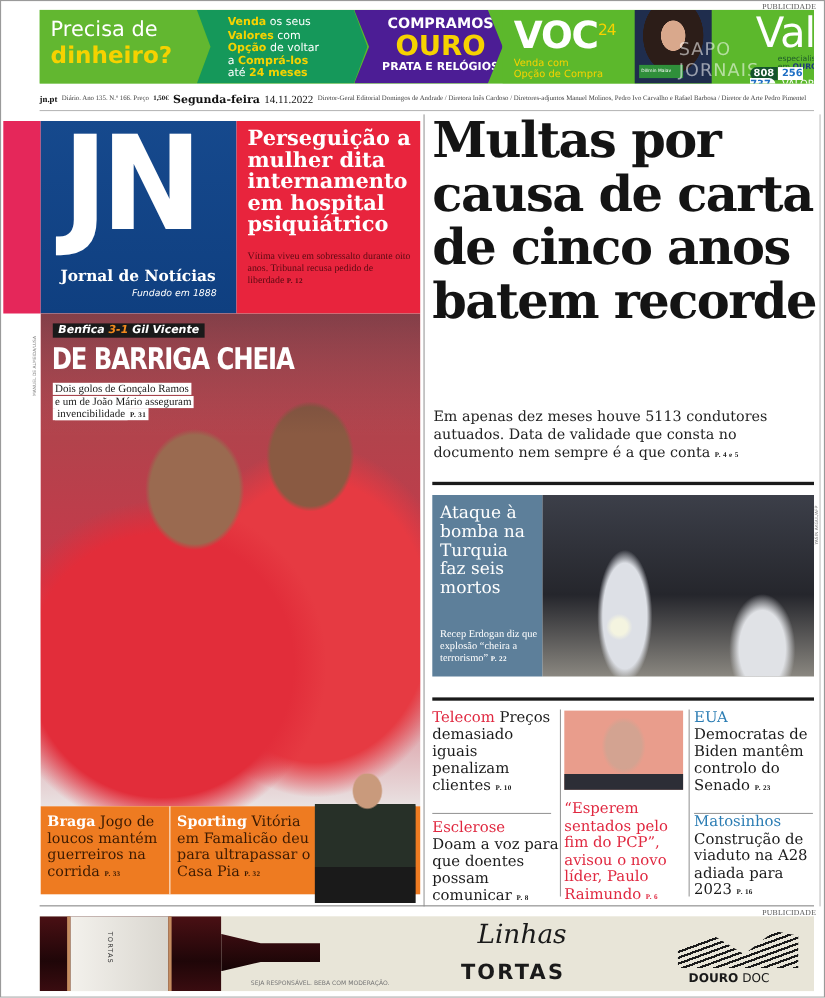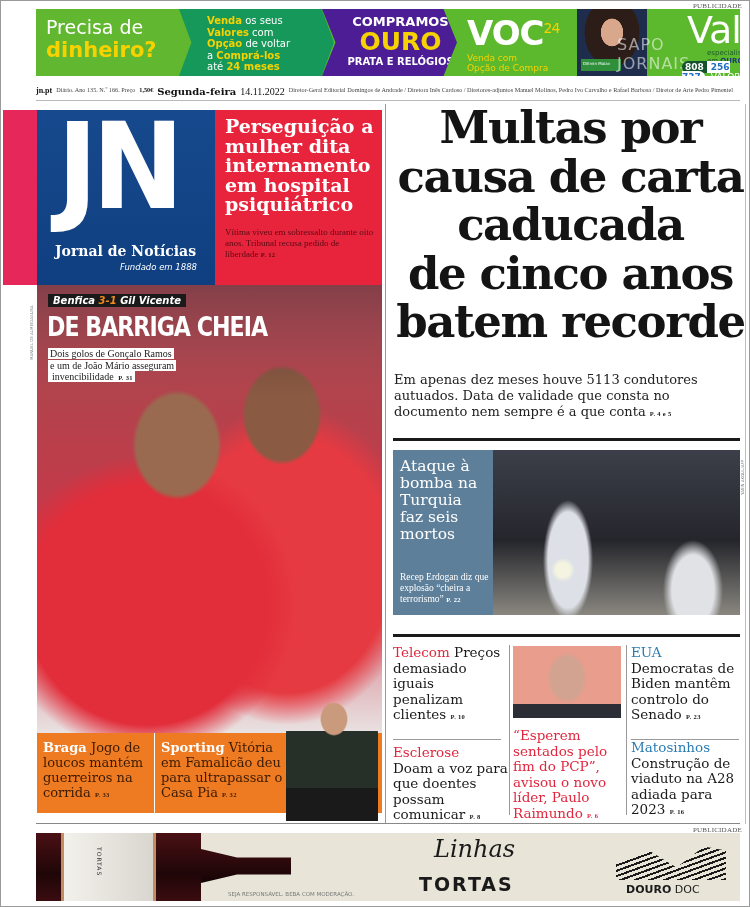--- a/index.html
+++ b/index.html
@@ -72,21 +72,21 @@
   .orange-box { background: #ee7b21; padding: 7px 6px 0 6px; font-family: "DejaVu Serif", serif; font-size: 13px; line-height: 15px; color: #3b1a02; }
   .orange-box .tag { color: #fff; font-weight: bold; }
   .orange-box.a { width: 118px; border-right: 1px solid #fff; }
   .orange-box.b { flex: 1; position: relative; }
   .player { position: absolute; right: 4px; top: -30px; width: 92px; height: 118px; background:
       radial-gradient(ellipse 14px 17px at 48px 16px, #c99a7c 0 90%, transparent 100%),
       linear-gradient(180deg, transparent 0 28px, #273028 28px 85px, #1a1a1a 85px); border-radius: 30px 30px 0 0; }
 
   
   .vline { position: absolute; width: 1px; background: #9a9a9a; }
-  .main-head { position: absolute; left: 393px; top: 104px; width: 355px; font-family: "DejaVu Serif", serif; font-weight: bold; font-size: 45px; line-height: 48.5px; letter-spacing: -1.4px; color: #141414; text-align: center; }
+  .main-head { position: absolute; left: 393px; top: 104px; width: 355px; font-family: "DejaVu Serif", serif; font-weight: bold; font-size: 45px; line-height: 48.5px; letter-spacing: -1.4px; color: #141414; }
   .main-sub { position: absolute; left: 394px; top: 372px; width: 340px; font-family: "DejaVu Serif", serif; font-size: 13px; line-height: 16px; color: #222; }
   .thick-rule { position: absolute; height: 3px; background: #1a1a1a; }
   .turkey { position: absolute; left: 393px; top: 450px; width: 347px; height: 165px; display: flex; }
   .turkey-text { width: 100px; background: #5d7f9a; padding: 8px 7px 0 7px; color: #fff; position: relative; }
   .turkey-text .head { font-family: "DejaVu Serif", serif; font-size: 15.5px; line-height: 17px; }
   .turkey-text .sub { position: absolute; left: 7px; top: 122px; font-family: "Liberation Serif", serif; font-size: 9.5px; line-height: 11px; }
   .turkey-photo { flex: 1; background:
       radial-gradient(ellipse 12px 12px at 70px 120px, #f4f4e0 0 60%, transparent 100%),
       radial-gradient(ellipse 25px 60px at 75px 110px, #dde0e6 0 80%, transparent 100%),
       radial-gradient(ellipse 30px 50px at 200px 140px, #e0e2e6 0 70%, transparent 100%),
@@ -197,21 +197,20 @@
     <div class="player"></div>
   </div>
 </div>
 
 <div class="vline" style="left:385px;top:104px;height:720px;"></div>
 <div class="vline" style="left:745px;top:104px;height:720px;background:#c0c0c0;"></div>
 
 <div class="main-head">
   <div>Multas por</div>
   <div>causa de carta</div>
-  <div>caducada</div>
   <div>de cinco anos</div>
   <div>batem recorde</div>
 </div>
 <div class="main-sub"><span>Em apenas dez meses houve 5113 condutores autuados. Data de validade que consta no documento nem sempre é a que conta</span> <span class="pref">P. 4 e 5</span></div>
 <div class="thick-rule" style="left:393px;top:438px;width:347px;"></div>
 
 <div class="turkey">
   <div class="turkey-text">
     <div class="head">Ataque à bomba na Turquia faz seis mortos</div>
     <div class="sub"><span>Recep Erdogan diz que explosão “cheira a terrorismo”</span> <span class="pref">P. 22</span></div>

